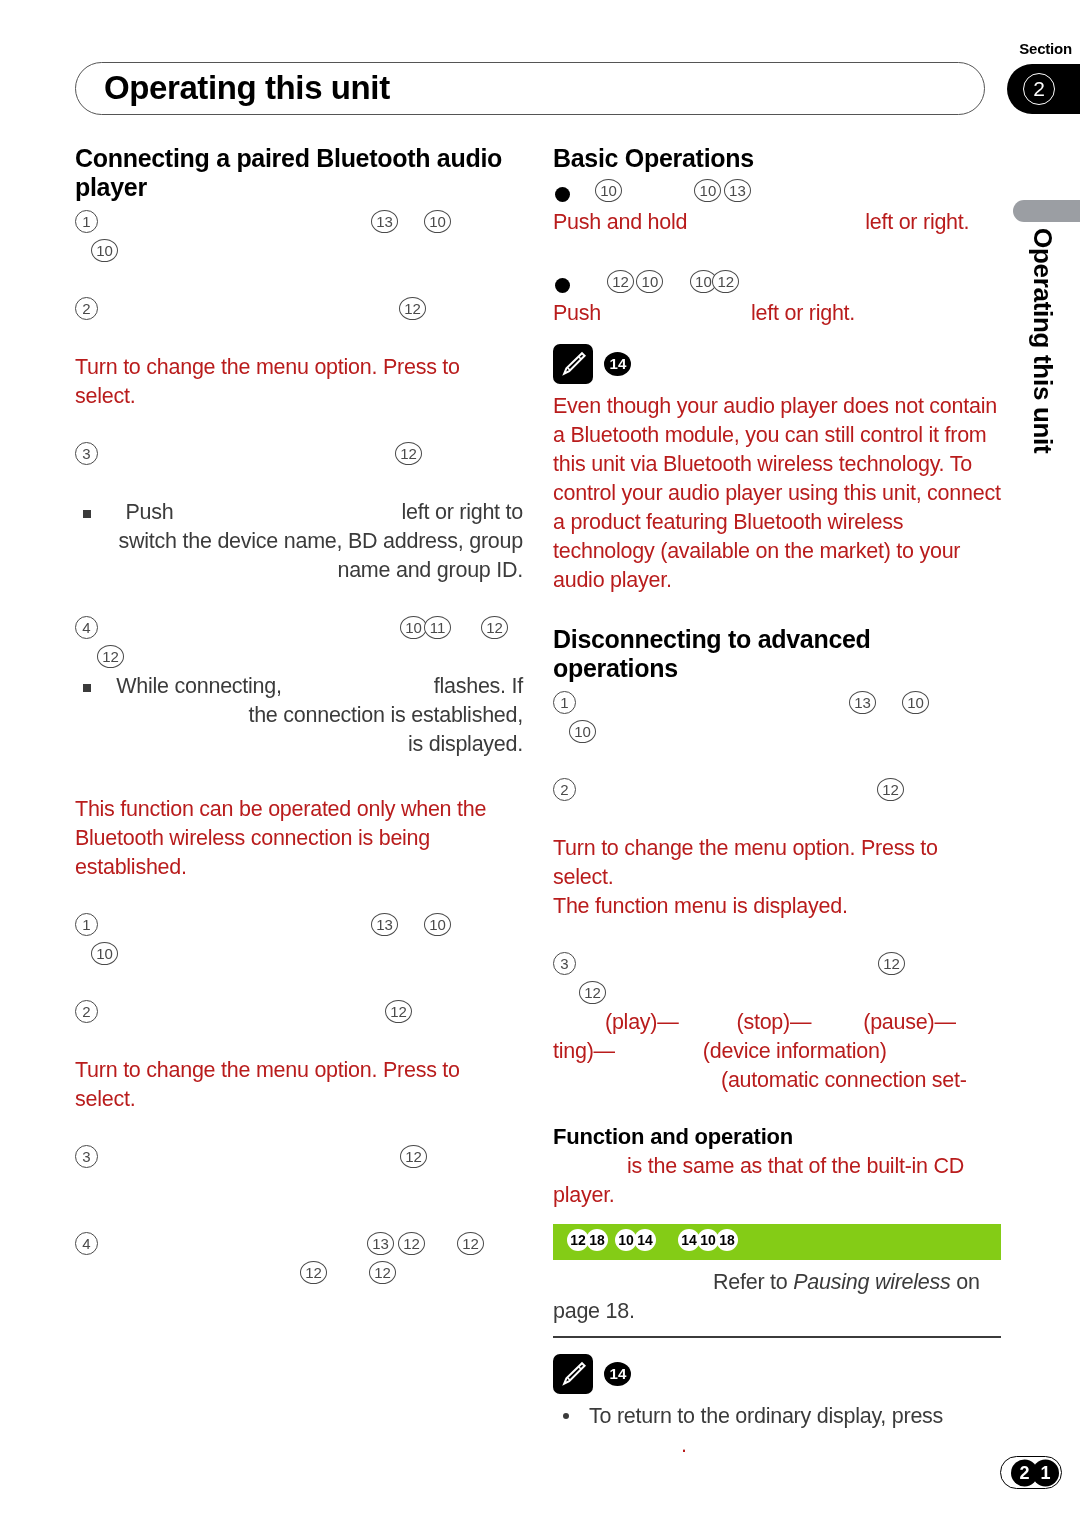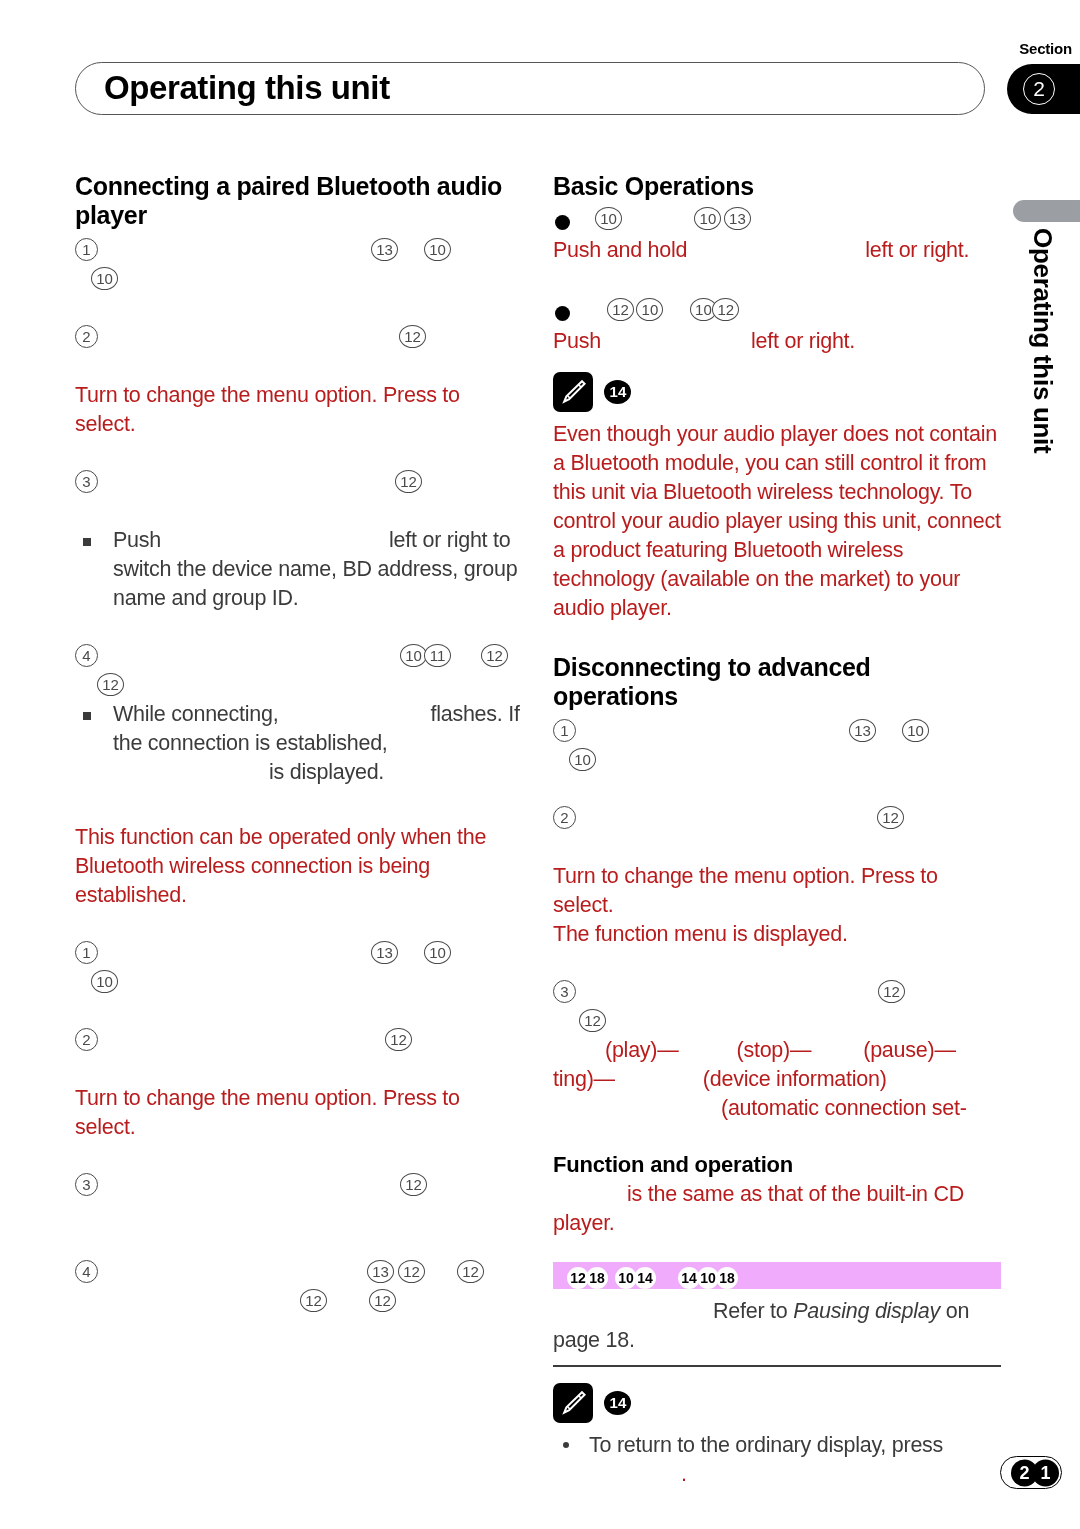--- a/index.html
+++ b/index.html
@@ -91,21 +91,21 @@
     color: #000;
     writing-mode: vertical-rl;
     text-orientation: mixed;
     letter-spacing: -0.3px;
     white-space: nowrap;
   }
 
   
   .col {
     position: absolute;
-    top: 172px;
+    top: 144px;
     width: 448px;
   }
   .col-left  { left: 75px; }
   .col-right { left: 553px; }
 
   h2.sec-head {
     margin: 0 0 6px 0;
     font-size: 25px;
     font-weight: bold;
     line-height: 1.16;
@@ -190,21 +190,21 @@
     font-size: 14px;
     font-weight: bold;
     line-height: 22px;
     min-width: 22px;
     height: 22px;
     padding: 0 1px;
     vertical-align: 1px;
   }
   .cnum-inv.tight { margin-left: -3px; }
 
-  ul.squares { margin: 0; padding: 0; list-style: none; }
+  ul.squares { margin: 0; padding: 0; list-style: none; text-align: right; }
   ul.squares li {
     position: relative;
     padding-left: 38px;
     font-size: 21.5px;
     line-height: 29px;
     color: #3b3b3b;
     letter-spacing: -0.25px;
   }
   ul.squares li .sq {
     position: absolute;
@@ -264,24 +264,24 @@
     position: absolute;
     left: 10px;
     top: 11px;
     width: 6px;
     height: 6px;
     background: #3b3b3b;
     border-radius: 50%;
   }
 
   .black-bar {
-    background: #f0abfc;
-    height: 27px;
+    background: #84cc16;
+    height: 36px;
     padding: 5px 14px 0 14px;
-    margin-top: 24px;
+    margin-top: 14px;
     white-space: nowrap;
   }
   .black-bar .spacer { display: inline-block; width: 22px; }
 
   .refer-block {
     padding: 8px 0 10px 0;
     border-bottom: 2.5px solid #3b3b3b;
   }
   .refer-text {
     margin: 0;
@@ -528,21 +528,21 @@
   <div class="gap-row"></div>
 
   <h3 class="sub-head">Function and operation</h3>
   <p class="body"><span class="blank" style="display:inline-block;width:74px"></span><span>is the same as that of the built-in CD player.</span></p>
 
   <div class="black-bar">
     <span class="cnum-inv">12</span><span class="cnum-inv tight">18</span><span class="cnum-inv" style="margin-left:7px">10</span><span class="cnum-inv tight">14</span><span class="spacer"></span><span class="cnum-inv">14</span><span class="cnum-inv tight">10</span><span class="cnum-inv tight">18</span>
   </div>
 
   <div class="refer-block">
-    <p class="refer-text"><span>Refer to</span> <em>Pausing display</em> <span>on page 18.</span></p>
+    <p class="refer-text"><span>Refer to</span> <em>Pausing wireless</em> <span>on page 18.</span></p>
   </div>
 
   <div class="note-head">
     <span class="note-icon">
       <svg width="28" height="28" viewBox="0 0 28 28">
         <path d="M23 3.2 L25.6 5.8 L10.2 21.2 L5.2 23.6 L7.4 18.4 Z" fill="none" stroke="#ffffff" stroke-width="2"></path>
         <path d="M19.6 6.6 L22.2 9.2" stroke="#ffffff" stroke-width="1.6"></path>
         <path d="M8.6 17.8 L11.2 20.4" stroke="#ffffff" stroke-width="1.6"></path>
       </svg>
     </span>

